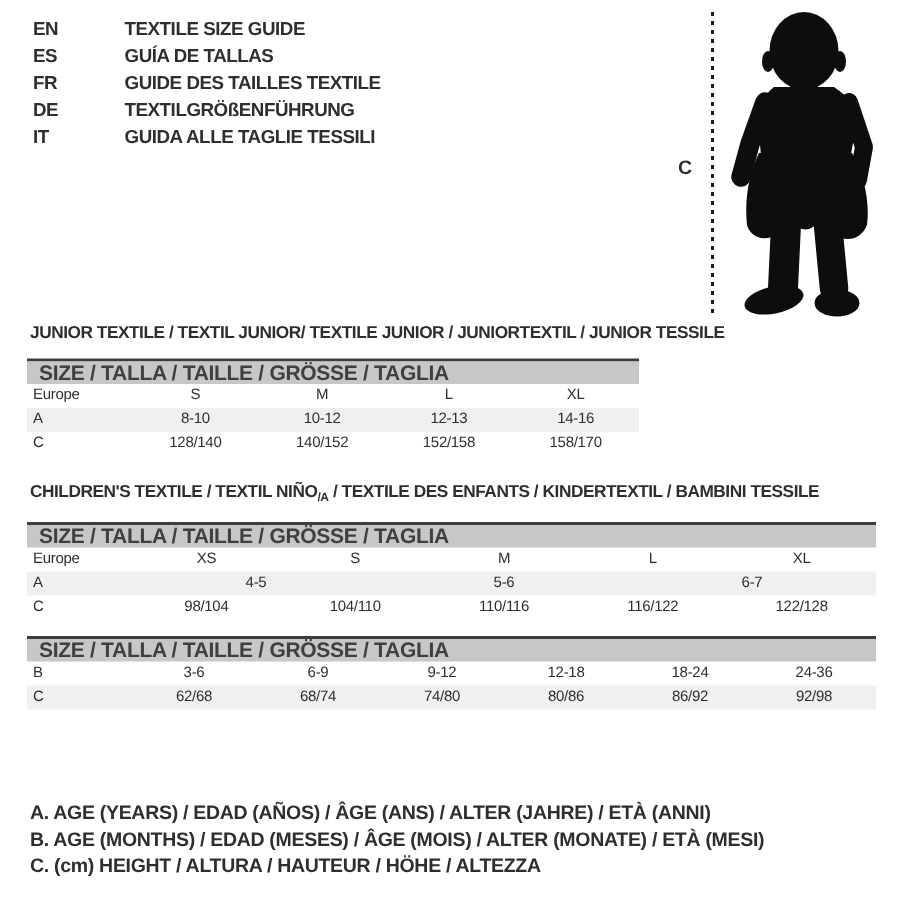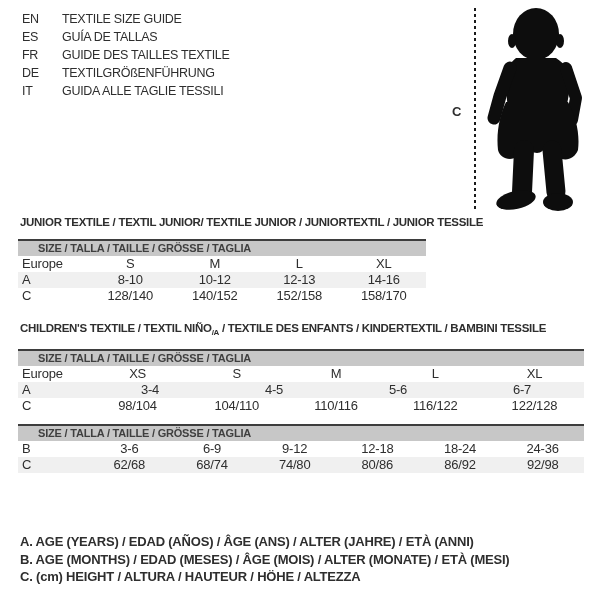--- a/index.html
+++ b/index.html
@@ -2,37 +2,37 @@
 <html><head>
 <meta charset="utf-8">
 <style>
   html,body{margin:0;padding:0;}
   body{
     width:600px;height:600px;position:relative;background:#ffffff;
     font-family:"Liberation Sans", sans-serif;color:#2e2e2e;overflow:hidden;
   }
   
   .lang-block{position:absolute;top:10px;left:22px;}
-  .lang-row{display:flex;line-height:18px;font-weight:400;font-size:12.5px;letter-spacing:-0.3px;}
+  .lang-row{display:flex;line-height:18px;font-weight:700;font-size:12.5px;letter-spacing:-0.3px;gap:21px;}
   .lang-code{width:40px;flex:0 0 40px;}
   
   .height-line{
     position:absolute;left:474px;top:8px;width:2px;height:202px;
     background:repeating-linear-gradient(to bottom,#1a1a1a 0 3px,transparent 3px 6px);
   }
   .height-label{position:absolute;left:452px;top:104px;font-weight:700;font-size:13px;}
   .silhouette{position:absolute;left:486px;top:4px;}
   
   .size-section{position:absolute;left:18px;}
   .tbl-title{font-weight:700;font-size:11.5px;letter-spacing:-0.3px;line-height:13px;margin:0 0 10px 2px;white-space:nowrap;}
   .tbl-title .sub{font-size:8px;vertical-align:sub;}
   .tbl{border-top:2px solid #3d3d3d;}
   .w1{width:408px;} .w2{width:566px;}
-  .tbl-head{height:15px;background:#c7c7c7;color:#3f3f3f;font-weight:700;font-size:11px;line-height:15px;padding-left:20px;letter-spacing:-0.2px;}
-  .tbl-row{display:flex;height:16px;line-height:16px;font-size:13px;letter-spacing:-0.2px;justify-content:center;}
+  .tbl-head{height:15px;background:#c7c7c7;color:#3f3f3f;font-weight:700;font-size:14px;line-height:15px;padding-left:8px;letter-spacing:-0.2px;}
+  .tbl-row{display:flex;height:16px;line-height:16px;font-size:10px;letter-spacing:-0.2px;justify-content:center;}
   .tbl-row.shaded{background:#f0f0f0;}
   .cell{flex:1;text-align:center;}
   .cell.label{flex:0 0 66px;text-align:left;padding-left:4px;}
   
   .footnotes{position:absolute;left:20px;top:533px;}
   .footnote{font-weight:700;font-size:13px;line-height:17.5px;letter-spacing:-0.2px;white-space:nowrap;}
 </style>
 </head>
 <body>
 
@@ -117,21 +117,20 @@
         <div class="tbl-row">
           <div class="cell label">Europe</div>
           <div class="cell">XS</div>
           <div class="cell">S</div>
           <div class="cell">M</div>
           <div class="cell">L</div>
           <div class="cell">XL</div>
         </div>
         <div class="tbl-row shaded">
           <div class="cell label">A</div>
-          <div class="cell">3-4</div>
           <div class="cell">4-5</div>
           <div class="cell">5-6</div>
           <div class="cell">6-7</div>
         </div>
         <div class="tbl-row">
           <div class="cell label">C</div>
           <div class="cell">98/104</div>
           <div class="cell">104/110</div>
           <div class="cell">110/116</div>
           <div class="cell">116/122</div>

